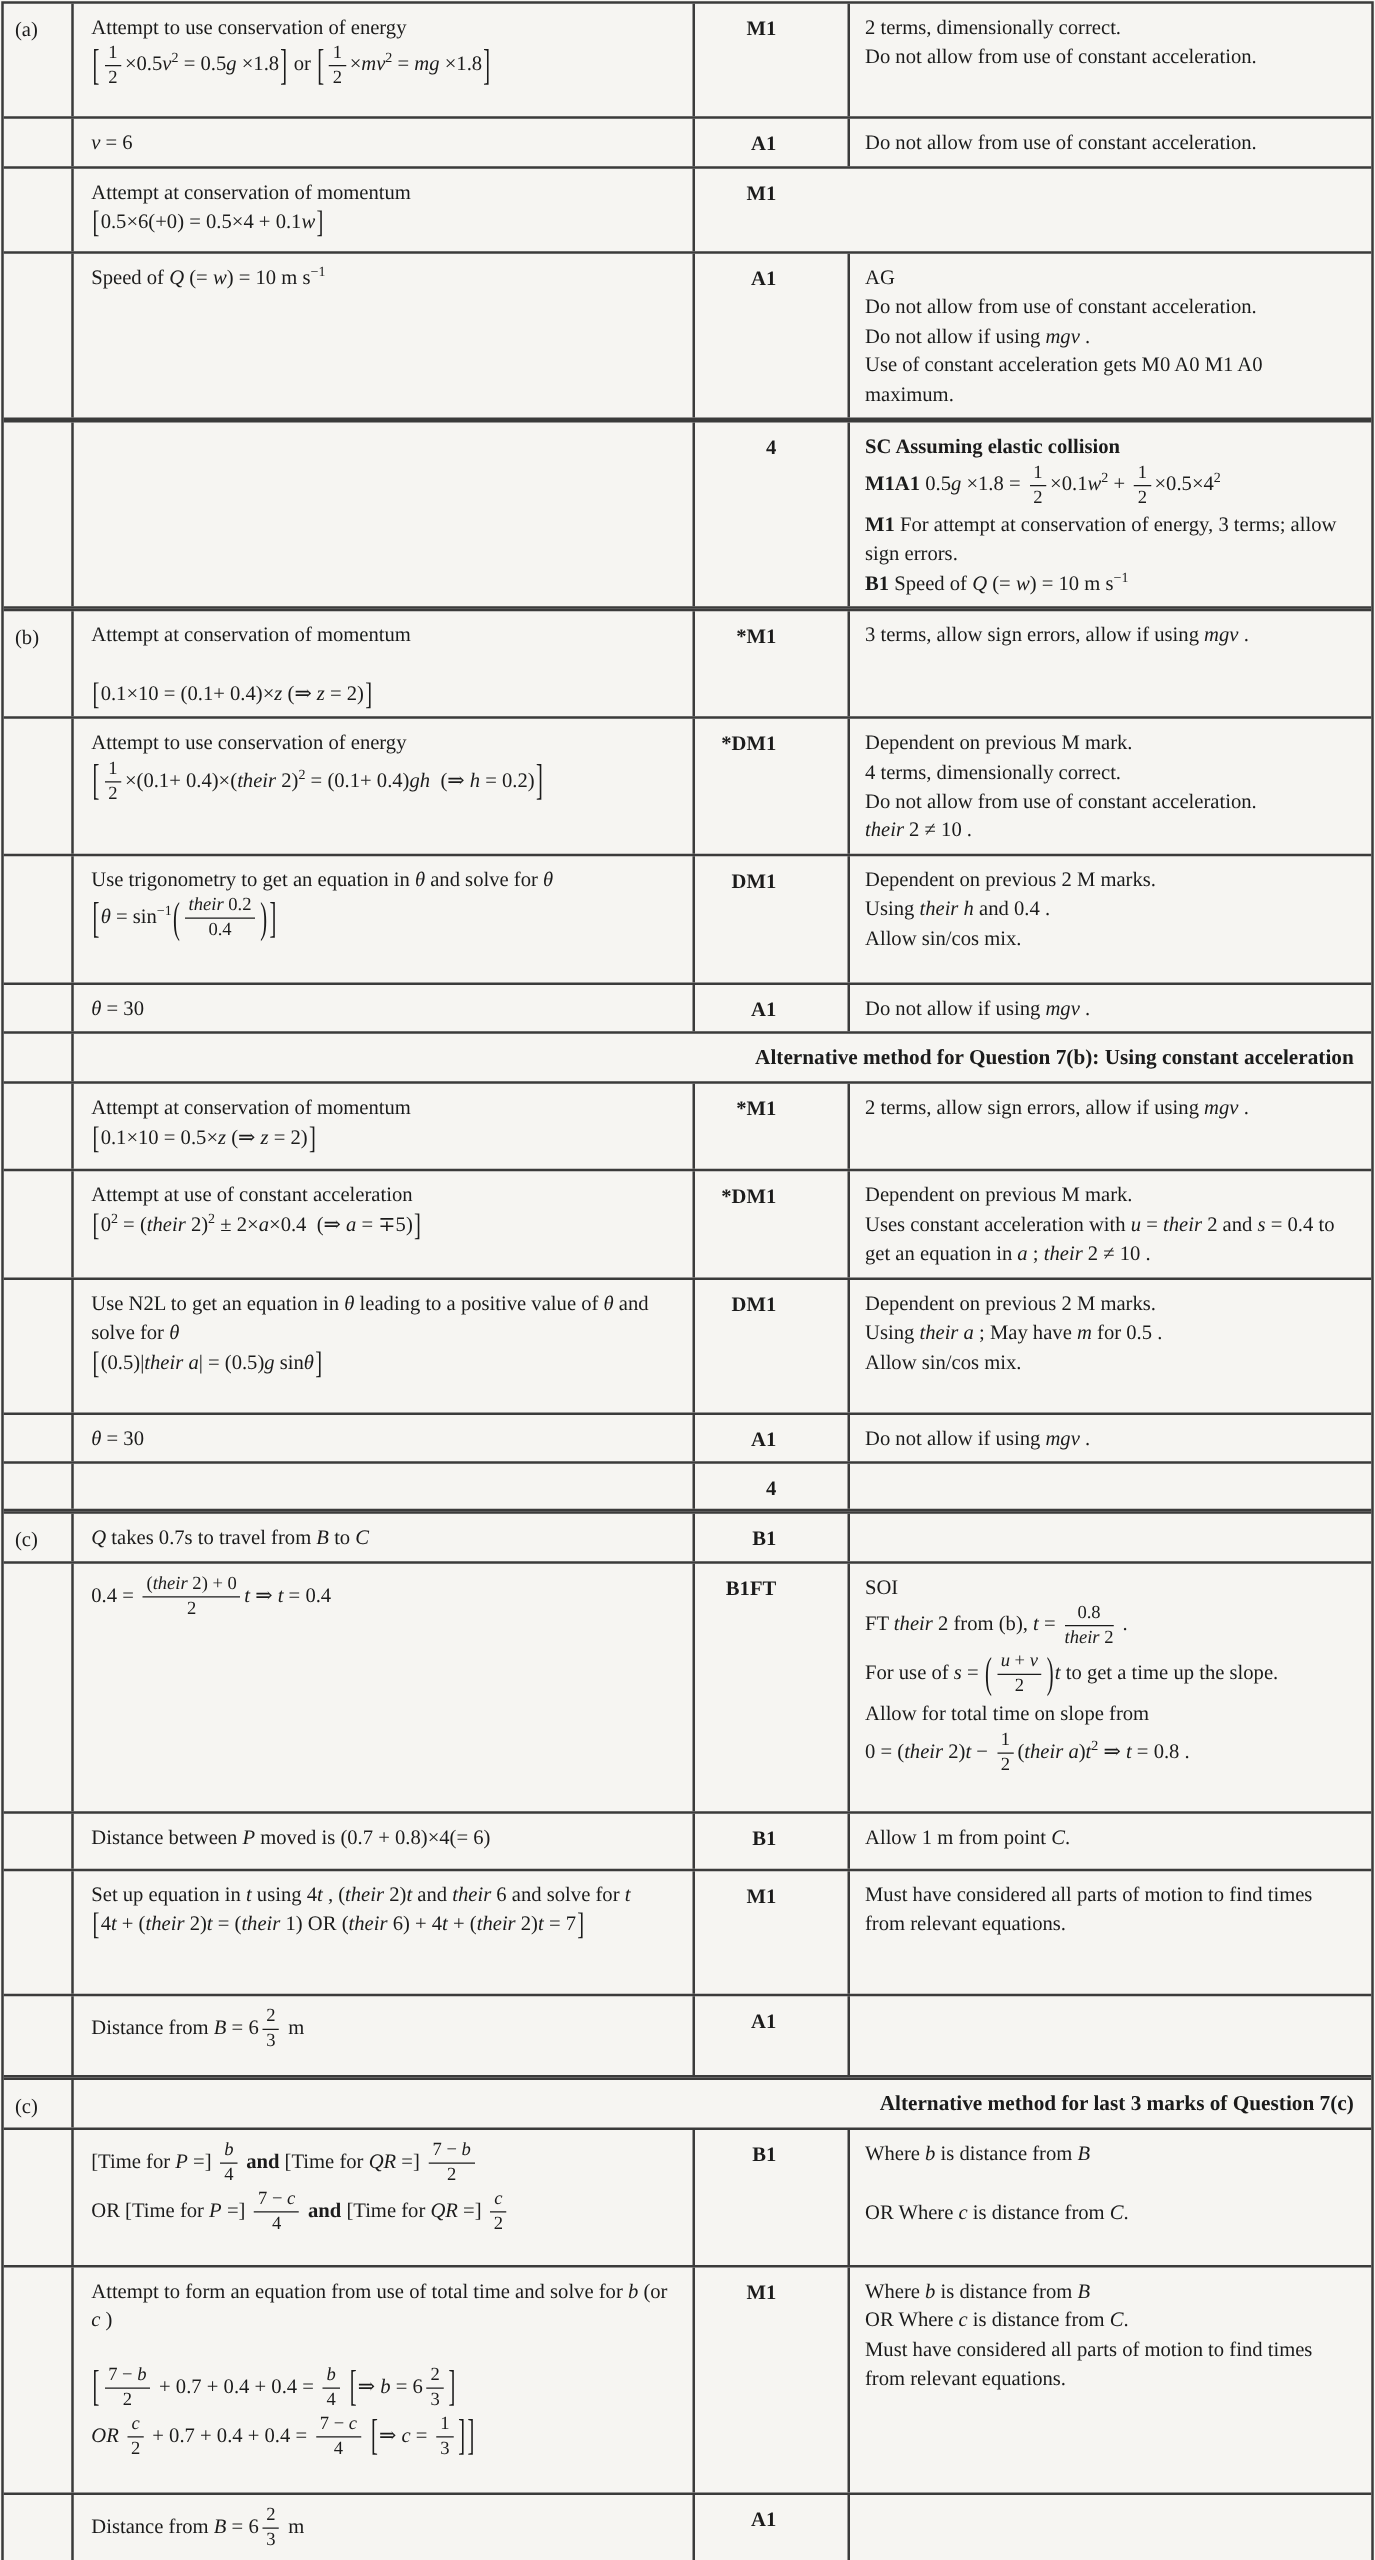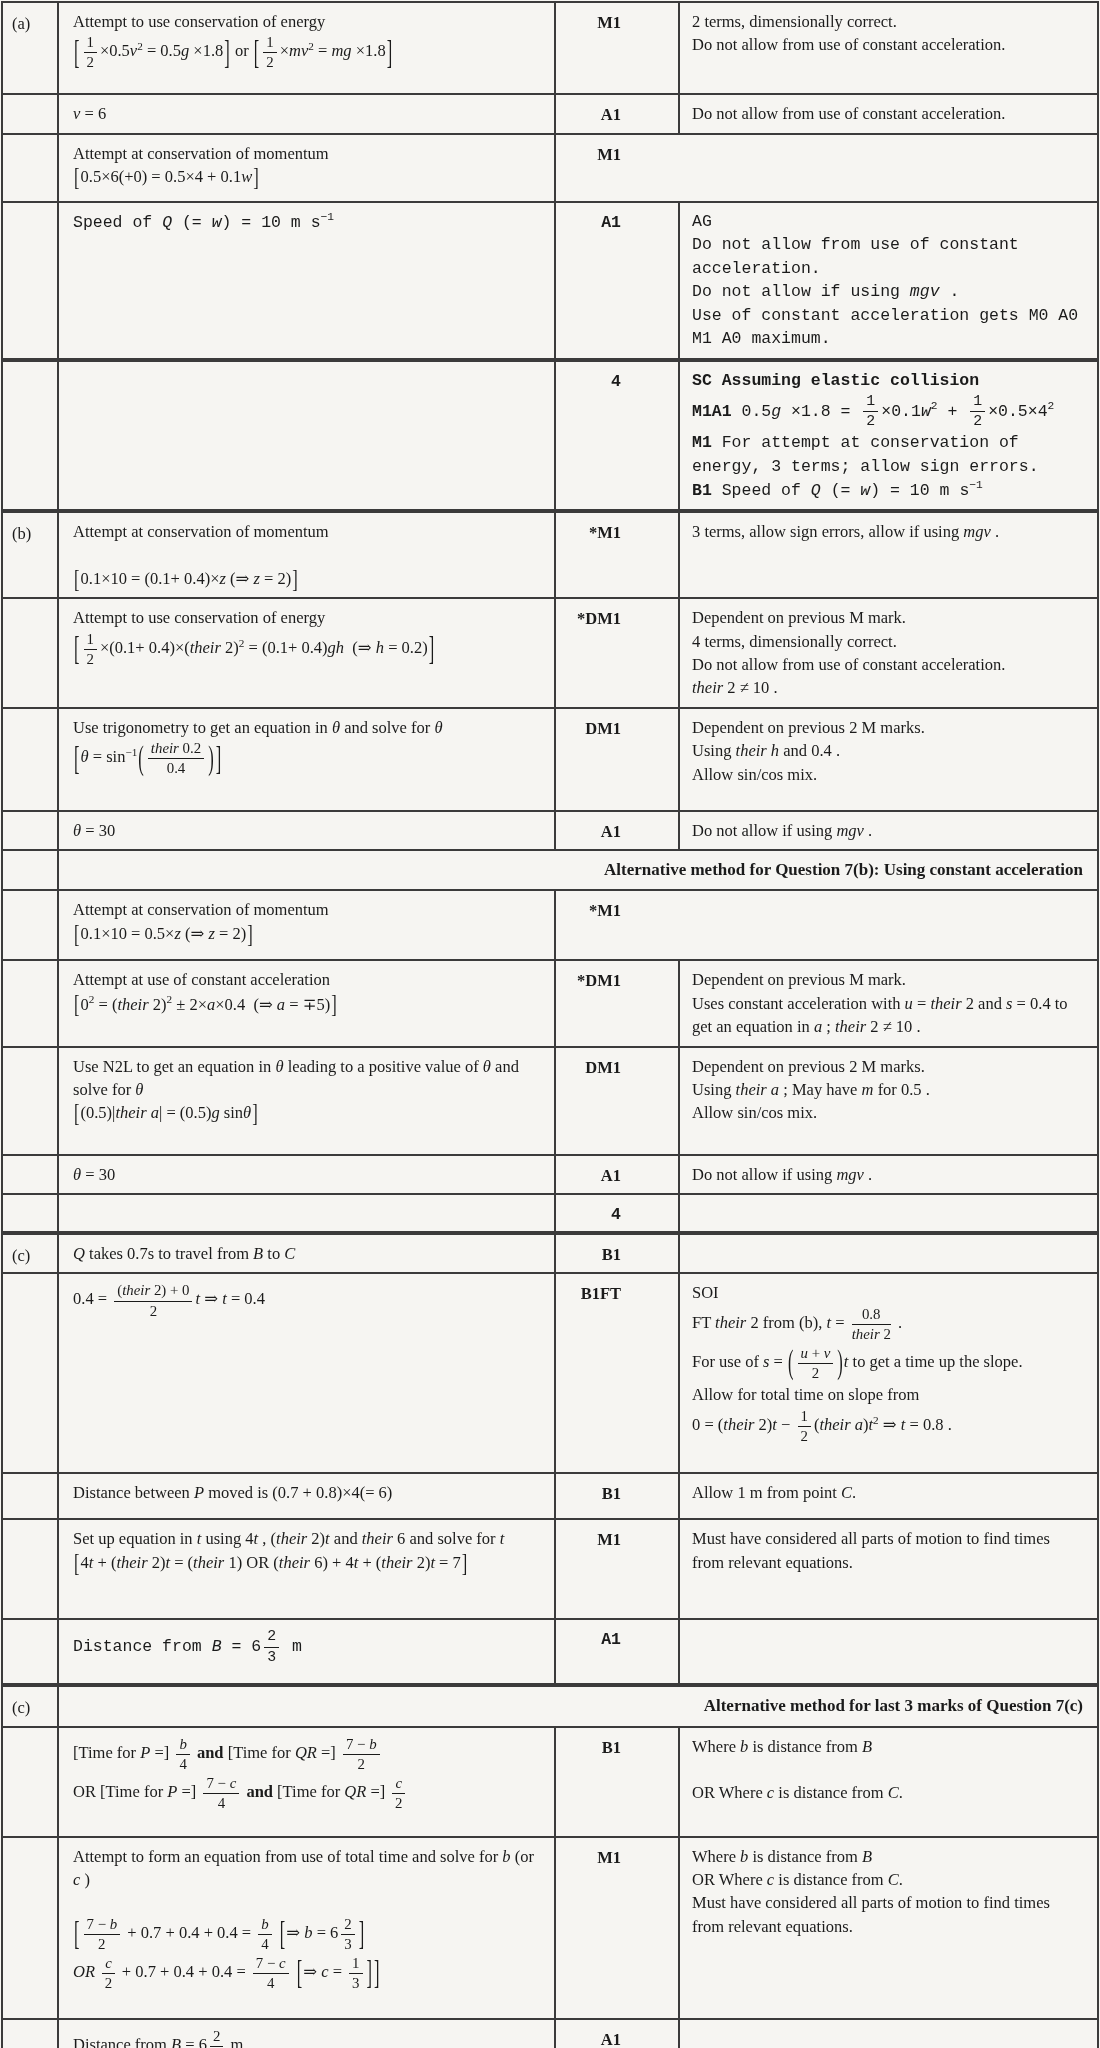--- a/index.html
+++ b/index.html
@@ -22,21 +22,21 @@
     width:1098px;
     border:2px solid var(--line);
     background:var(--paper);
   }
   .row{
     display:grid;
     grid-template-columns:54px 499px 74px 1fr;
     border-bottom:2px solid var(--line);
   }
   .row.header-row{grid-template-columns:54px 1fr;}
-  .row.nb{border-bottom:none;font-family:Liberation Mono, monospace;}
+  .row.nb{border-bottom:none;}
   .sep{
     height:3px;
     border-top:2px solid var(--line);
     border-bottom:2px solid var(--line);
   }
   .cell{padding:7px 12px;}
   .cell.part{padding:9px 4px 4px 9px;}
   .cell.answer{
     border-left:2px solid var(--line);
     border-right:2px solid var(--line);
@@ -153,20 +153,21 @@
 
     <div class="row header-row" style="min-height:38px">
       <div class="cell part"></div>
       <div class="cell answer merged"><b>Alternative method for Question 7(b): Using constant acceleration</b></div>
     </div>
 
     <div class="row" style="min-height:70px">
       <div class="cell part"></div>
       <div class="cell answer">Attempt at conservation of momentum<br><span class="br t15">[</span>0.1×10 = 0.5×<i>z</i> (⇒ <i>z</i> = 2)<span class="br t15">]</span></div>
       <div class="cell mark">*M1</div>
+      <div class="cell guidance">2 terms, allow sign errors, allow if using <i>mgv</i> .</div>
     </div>
 
     <div class="row" style="min-height:80px">
       <div class="cell part"></div>
       <div class="cell answer">Attempt at use of constant acceleration<br><span class="br t15">[</span>0<sup>2</sup> = (<i>their</i> 2)<sup>2</sup> ± 2×<i>a</i>×0.4 (⇒ <i>a</i> = ∓5)<span class="br t15">]</span></div>
       <div class="cell mark">*DM1</div>
       <div class="cell guidance">Dependent on previous M mark.<br>Uses constant acceleration with <i>u</i> = <i>their</i> 2 and <i>s</i> = 0.4 to get an equation in <i>a</i> ; <i>their</i> 2 ≠ 10 .</div>
     </div>
 
     <div class="row" style="min-height:108px">

